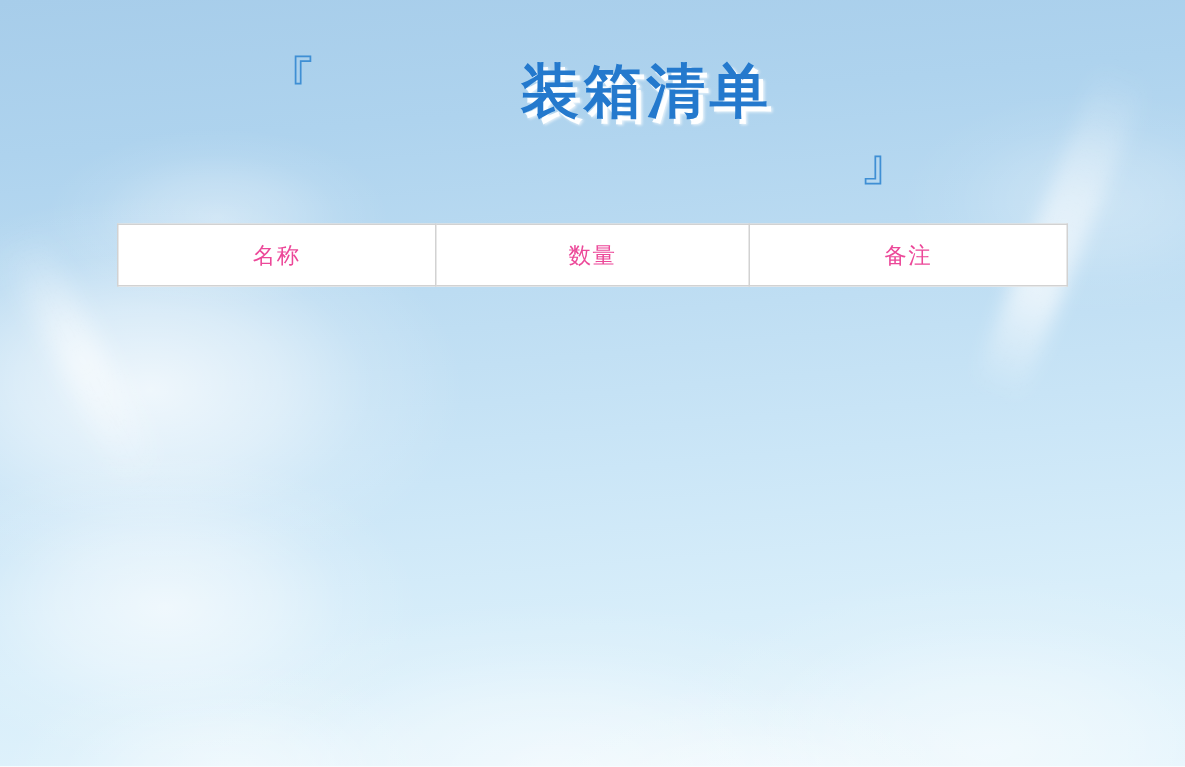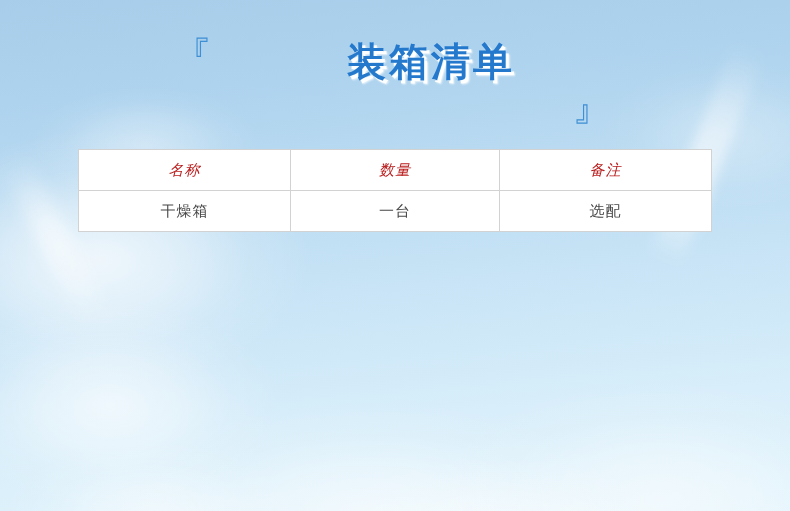--- a/index.html
+++ b/index.html
@@ -135,22 +135,21 @@
     font-family: "DejaVu Sans", "Liberation Sans", sans-serif;
     font-size: 15px;
     font-weight: 400;
     color: #474747;
     background: #ffffff;
     padding: 0 4px;
     letter-spacing: 1px;
   }
   #packing-table th {
     font-weight: 400;
-    color: #b91c1c;
-    font-style: italic;
+    color: #ec4899;
   }
   #packing-table tbody td:empty::after {
     content: "";
   }
 </style>
 </head>
 <body>
 
 <div id="page">
 
@@ -178,21 +177,16 @@
       <col class="col-notes">
     </colgroup>
     <thead>
       <tr>
         <th>名称</th>
         <th>数量</th>
         <th>备注</th>
       </tr>
     </thead>
     <tbody id="table-body">
-        <tr>
-          <td>干燥箱</td>
-          <td>一台</td>
-          <td>选配</td>
-        </tr>
       </tbody>
   </table>
 
 </div>
 
 </body></html>

